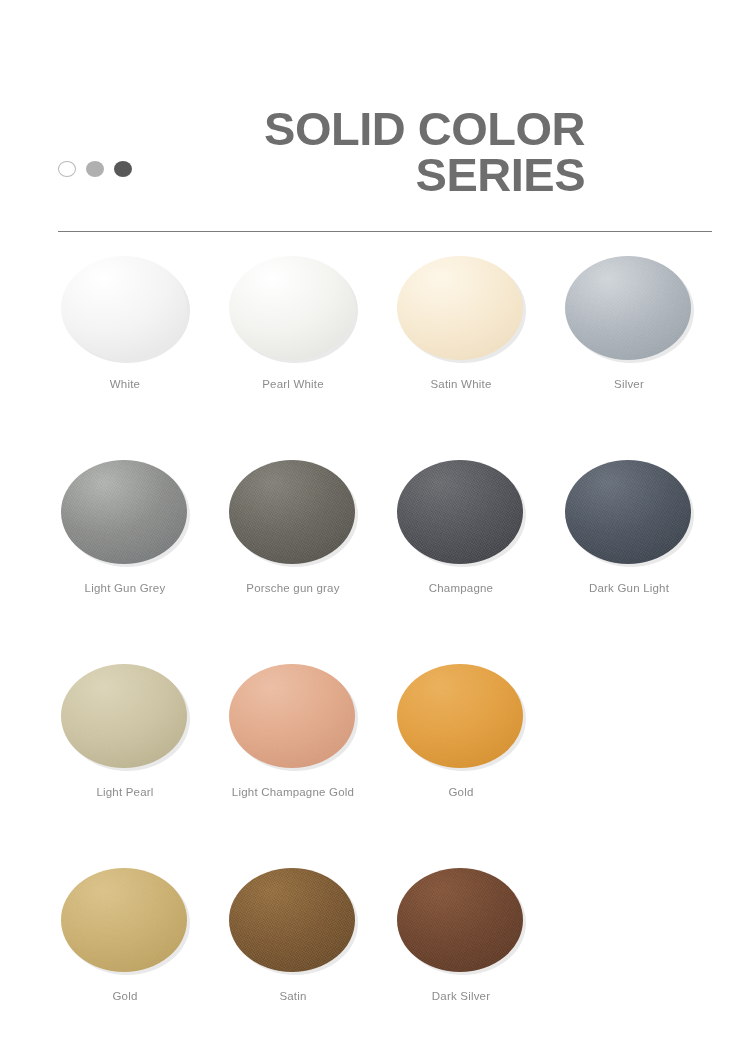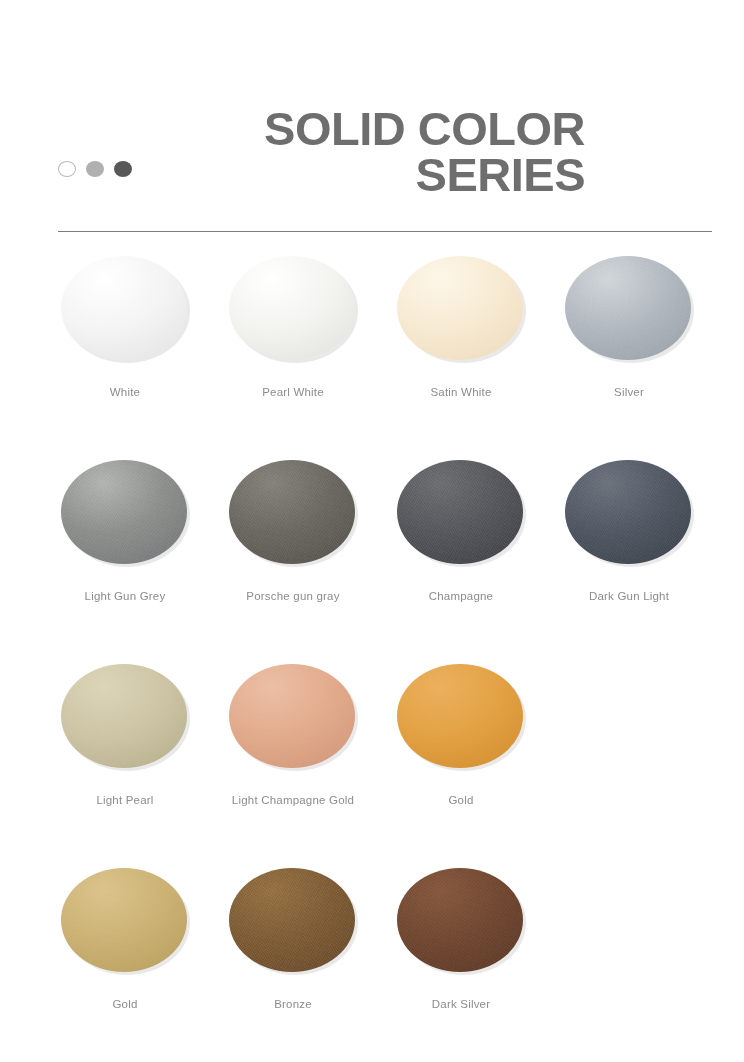--- a/index.html
+++ b/index.html
@@ -118,21 +118,21 @@
     position: absolute;
     left: 0; top: 0; right: 0; bottom: 0;
     border-radius: 50%;
     opacity: 0.5;
     background-image:
       repeating-linear-gradient(58deg, rgba(255,255,255,0.055) 0px, rgba(255,255,255,0.055) 1px, rgba(0,0,0,0.04) 1px, rgba(0,0,0,0.04) 2px),
       repeating-linear-gradient(148deg, rgba(255,255,255,0.05) 0px, rgba(255,255,255,0.05) 1px, rgba(0,0,0,0.035) 1px, rgba(0,0,0,0.035) 2px);
     pointer-events: none;
   }
   .label {
-    margin-top: 24px;
+    margin-top: 16px;
     font-size: 11.5px;
     color: #8c8c8c;
     letter-spacing: 0.2px;
     white-space: nowrap;
     text-align: center;
   }
 </style>
 <style>.swatch-face[data-grain-index="0"]::after{opacity:0;}.swatch-face[data-grain-index="1"]::after{opacity:0;}.swatch-face[data-grain-index="2"]::after{opacity:0;}.swatch-face[data-grain-index="3"]::after{opacity:0.35;}.swatch-face[data-grain-index="4"]::after{opacity:0.5;}.swatch-face[data-grain-index="5"]::after{opacity:0.55;}.swatch-face[data-grain-index="6"]::after{opacity:0.6;}.swatch-face[data-grain-index="7"]::after{opacity:0.5;}.swatch-face[data-grain-index="8"]::after{opacity:0.2;}.swatch-face[data-grain-index="9"]::after{opacity:0.2;}.swatch-face[data-grain-index="10"]::after{opacity:0.2;}.swatch-face[data-grain-index="11"]::after{opacity:0.2;}.swatch-face[data-grain-index="12"]::after{opacity:0.25;}.swatch-face[data-grain-index="13"]::after{opacity:0.65;}.swatch-face[data-grain-index="14"]::after{opacity:0.45;}.swatch-face[data-grain-index="15"]::after{opacity:0.45;}</style></head>
 <body>
 
@@ -242,21 +242,21 @@
           <div class="swatch swatch-rim"></div>
           <div class="swatch swatch-face" data-grain-index="12" style="background: radial-gradient(95% 95% at 34% 22%, rgb(220, 196, 140) 0%, rgb(205, 178, 115) 52%, rgb(186, 160, 95) 100%); --grain: 0.25; --g: 0.25;"></div>
         </div>
         <div class="label">Gold</div>
       </div>
       <div class="cell">
         <div class="swatch-wrap">
           <div class="swatch swatch-rim"></div>
           <div class="swatch swatch-face" data-grain-index="13" style="background: radial-gradient(95% 95% at 34% 22%, rgb(150, 112, 63) 0%, rgb(126, 90, 50) 52%, rgb(105, 74, 41) 100%); --grain: 0.65; --g: 0.65;"></div>
         </div>
-        <div class="label">Bronze</div>
+        <div class="label">Satin</div>
       </div>
       <div class="cell">
         <div class="swatch-wrap">
           <div class="swatch swatch-rim"></div>
           <div class="swatch swatch-face" data-grain-index="15" style="background: radial-gradient(95% 95% at 34% 22%, rgb(134, 87, 59) 0%, rgb(112, 70, 47) 52%, rgb(93, 57, 38) 100%); --grain: 0.45; --g: 0.45;"></div>
         </div>
         <div class="label">Dark Silver</div>
       </div>
     </div>
   </div>

